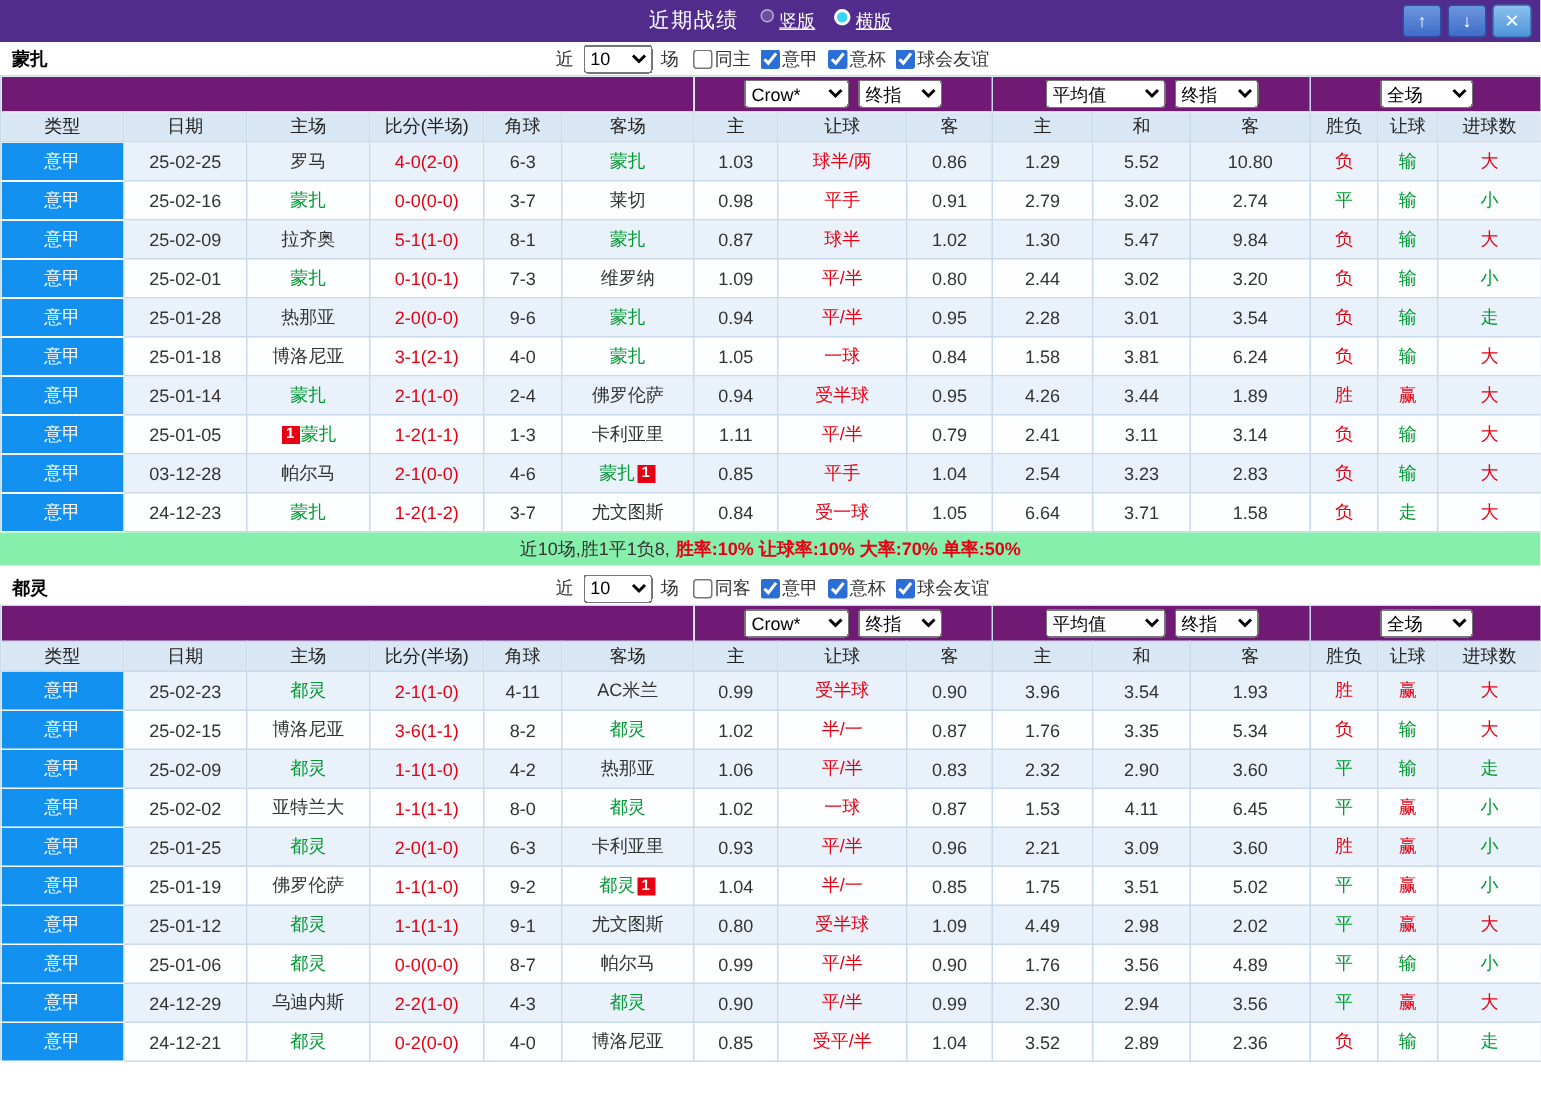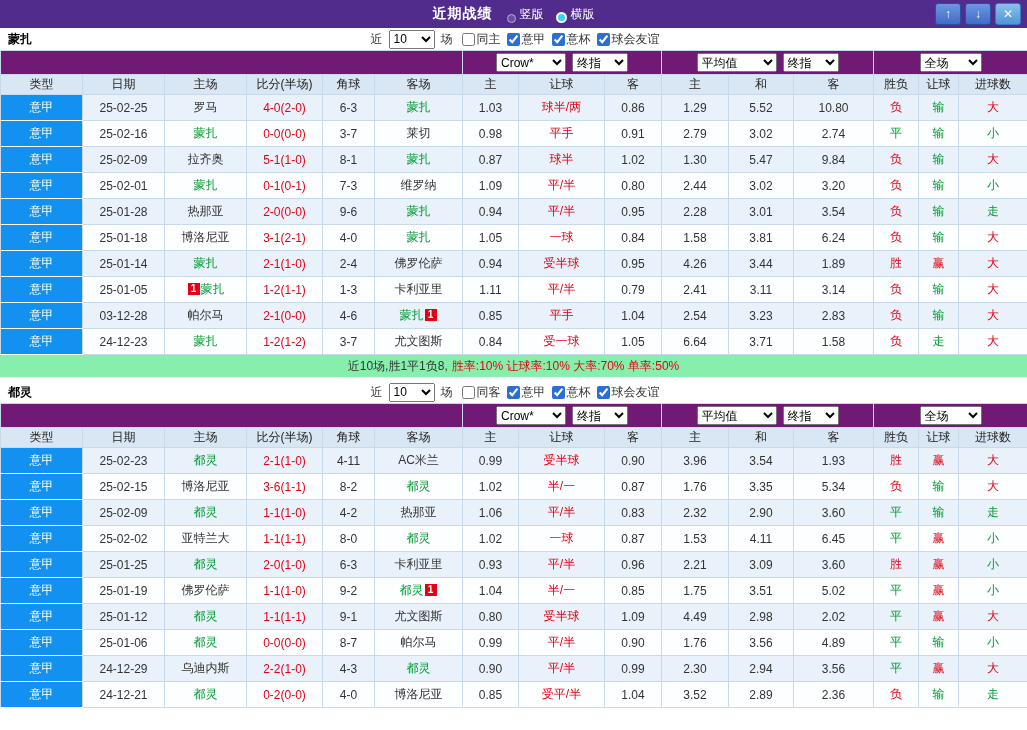--- a/index.html
+++ b/index.html
@@ -2,23 +2,23 @@
 <html><head>
 <meta charset="utf-8">
 <style>
   * { margin:0; padding:0; box-sizing:border-box; }
   html,body { width:1027px; height:730px; overflow:hidden; background:#fff;
     font-family:"Liberation Sans","DejaVu Sans",sans-serif; font-size:12px; color:#333; }
 
   
   .titlebar { height:28px; background:#512c8c; display:flex; align-items:center;
     justify-content:center; position:relative; }
-  .title { color:#fff; font-weight:bold; font-size:14px; letter-spacing:1px; }
+  .title { color:#fff; font-weight:normal; font-size:14px; letter-spacing:1px; }
   .radio-group { display:inline-flex; align-items:center; gap:12px; margin-left:14px; }
-  .radio-opt { display:inline-flex; align-items:flex-end; gap:4px; color:#fff; cursor:pointer; }
+  .radio-opt { display:inline-flex; align-items:flex-start; gap:4px; color:#fff; cursor:pointer;text-decoration:underline; }
   .radio-dot { width:9px; height:9px; border-radius:50%; border:1px solid #b9aed6; background:#6a4fa0; }
   .radio-dot.sel { width:11px; height:11px; border:2px solid #fff; background:#39d5f8; }
   .tb-buttons { position:absolute; right:6px; top:3px; display:flex; gap:4px; }
   .tb-btn { width:26px; height:22px; border-radius:3px; color:#fff; font-weight:bold;
     display:flex; align-items:center; justify-content:center; cursor:pointer;
     background:linear-gradient(#6d96e0,#3f6cc8); border:1px solid #2b4fa0; }
   .tb-btn.close { background:linear-gradient(#8cc0ee,#4e95da); border-color:#3a7cc0; }
 
   
   .section { width:1027px; }
@@ -42,21 +42,21 @@
   tbody td { height:26px; }
   tbody tr:nth-child(odd) { background:#e9f2fb; }
   tbody tr:nth-child(even) { background:#fdfeff; }
   td.league { background:#1391f0; color:#fff; border-top:1px solid #fff; border-bottom:1px solid #fff; }
   .grp { border-left:1px solid #9ab3cc !important; }
   .c-red { color:#e60012; }
   .c-green { color:#019a31; }
   .badge { display:inline-block; background:#e60012; color:#fff; width:12px; height:12px;
     line-height:12px; font-size:10px; font-weight:bold; margin:0 1px; vertical-align:1px; }
   .summary { height:22px; display:flex; align-items:center; justify-content:center; gap:4px; background:#86efac; }
-  .sum-red { color:#e60012; }
+  .sum-red { color:#e60012;font-weight:bold; }
 </style>
 </head>
 <body>
 
 <div class="titlebar">
   <span class="title">近期战绩</span>
   <span class="radio-group" id="view-radios">
       <span class="radio-opt">
         <span class="radio-dot"></span>
         <span>竖版</span>

